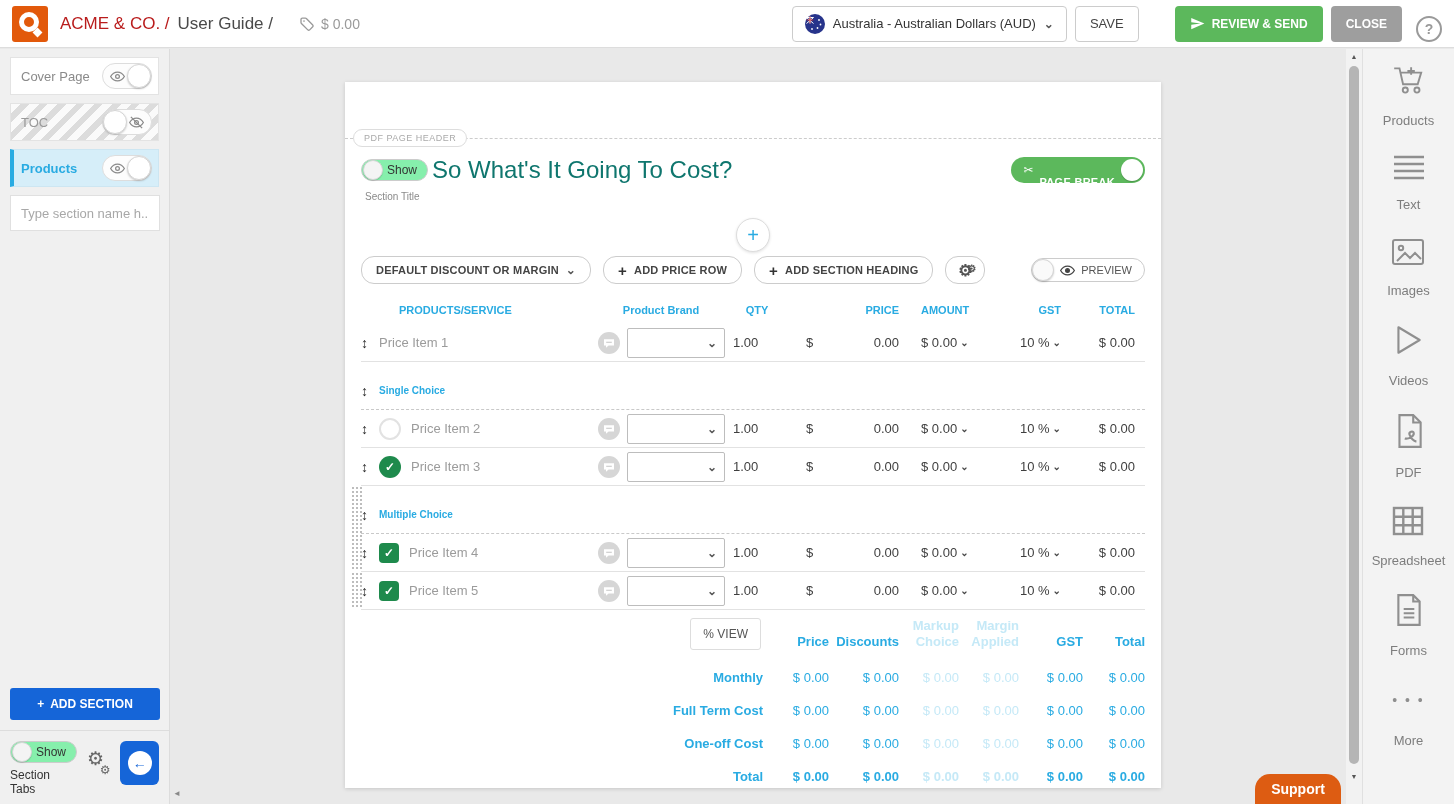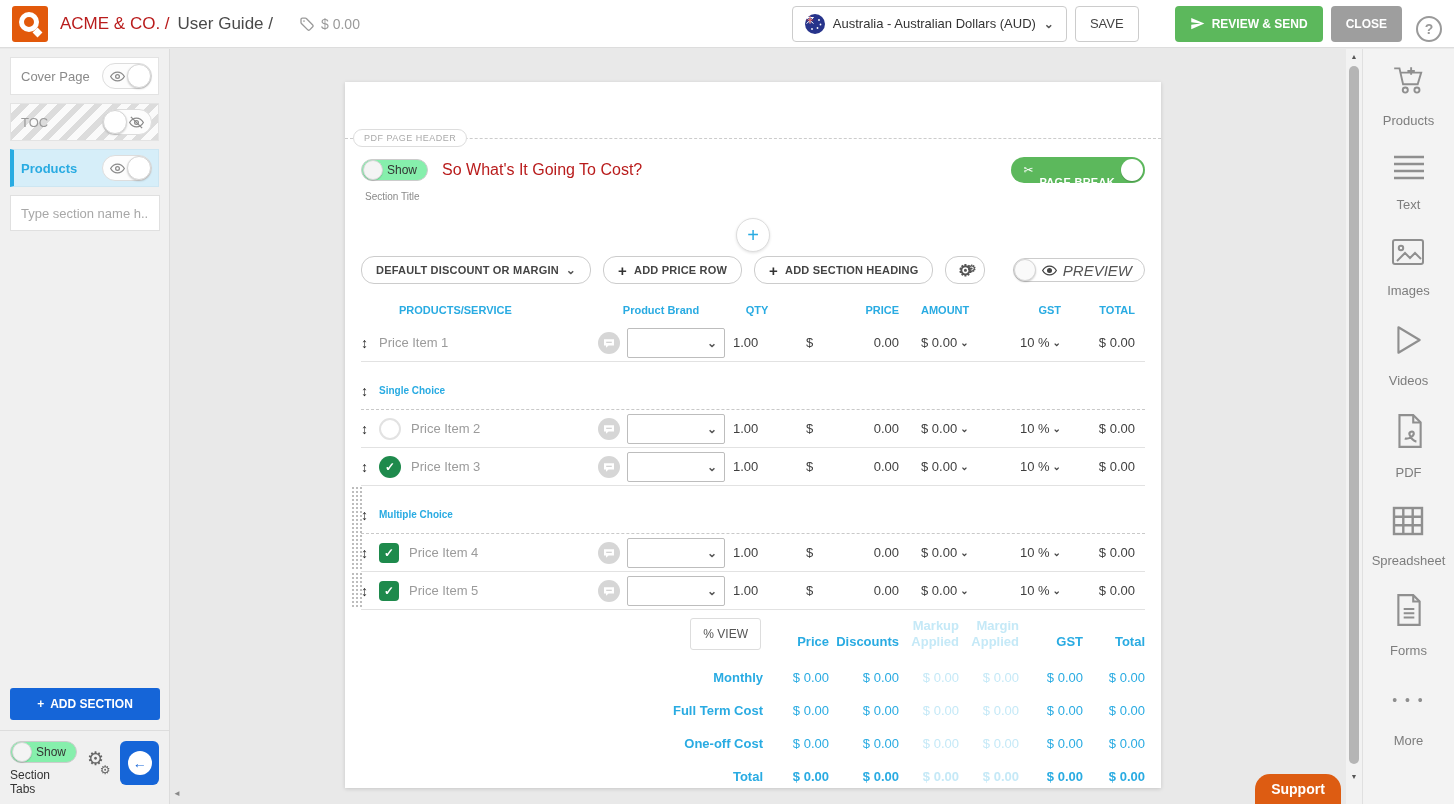--- a/index.html
+++ b/index.html
@@ -71,42 +71,42 @@
   .collapse-arrow { position:absolute; right:-12px; bottom:6px; font-size:8px; color:#888; z-index:5; }
 
   
   .canvas { position:absolute; top:49px; left:171px; width:1175px; bottom:0; background:#e9e9e9; overflow:hidden; }
   .card { position:absolute; left:174px; top:33px; width:816px; height:706px; background:#fff;
           box-shadow:0 1px 4px rgba(0,0,0,.15); overflow:hidden; }
   .pdf-line { margin-top:56px; border-top:1px dashed #ccc; position:relative; }
   .pdf-pill { position:absolute; left:8px; top:-10px; background:#fff; border:1px solid #ddd; border-radius:10px;
               font-size:9px; color:#aaa; padding:3px 10px; letter-spacing:.5px; }
   .title-row { display:flex; align-items:center; padding:0 16px; margin-top:16px; height:30px; }
-  .title-row .title { font-size:16px; color:#b91c1c; margin-left:14px; flex:1; }
+  .title-row .title { font-size:24px; color:#0f766e; margin-left:4px; flex:1; }
   .pagebreak { height:26px; border-radius:13px; background:#5CB85C; display:flex; align-items:center;
                color:#fff; padding:0 2px 0 12px; gap:6px; cursor:pointer; }
   .pagebreak .txt { font-size:11px; font-weight:bold; letter-spacing:.3px;margin-top:23px; }
   .pagebreak .scis { font-size:12px; }
   .pagebreak .knob { width:22px; height:22px; background:#fff; border-radius:50%; box-shadow:0 1px 1px rgba(0,0,0,.2); }
   .caption { font-size:10px; color:#8a8a8a; padding-left:20px; margin-top:6px; }
   .plus-circle { width:34px; height:34px; border:1px solid #ddd; border-radius:50%; background:#fff;
                  box-shadow:0 1px 3px rgba(0,0,0,.12); color:#29ABE2; font-size:20px; display:flex;
                  align-items:center; justify-content:center; margin:16px auto 0 auto; cursor:pointer; }
   .toolbar { display:flex; align-items:center; gap:12px; padding:0 16px; margin-top:4px; }
   .tbtn { height:28px; background:#fff; border:1px solid #ccc; border-radius:13px; font-size:11px; color:#444;
           display:flex; align-items:center; gap:7px; padding:0 14px; cursor:pointer; font-weight:bold; letter-spacing:.2px; }
   .tbtn .plus { font-size:15px; font-weight:bold; color:#333; }
   .tbtn.gearbtn { width:40px; justify-content:center; padding:0; position:relative; }
   .gearbtn .g1 { font-size:16px; color:#555; }
   .gearbtn .g2 { font-size:10px; color:#555; position:absolute; right:8px; top:6px; }
   .preview-pill { margin-left:auto; height:24px; border:1px solid #ccc; border-radius:12px; background:#fff;
                   display:flex; align-items:center; gap:6px; padding-right:12px; cursor:pointer; }
   .preview-pill .knob { width:22px; height:22px; border-radius:50%; background:#fafafa; border:1px solid #d5d5d5;
                         box-shadow:0 1px 2px rgba(0,0,0,.2); }
-  .preview-pill .txt { font-size:15px; color:#555;font-style:italic; }
+  .preview-pill .txt { font-size:11px; color:#555; }
 
   
   .ptable { margin-top:12px; padding:0 16px; }
   .thead { display:flex; align-items:flex-end; height:28px; padding-bottom:8px; color:#29ABE2;
            font-size:11px; font-weight:bold; }
   .c-handle { width:18px; font-size:14px; color:#2b2b2b; cursor:grab; }
   .c-name { flex:1; display:flex; align-items:center; gap:10px; font-size:13px; color:#9b9b9b; }
   .c-comment { width:30px; }
   .c-select { width:98px; height:30px; border:1px solid #bdbdbd; border-radius:2px; background:#fff;
               display:flex; align-items:center; justify-content:flex-end; padding-right:7px; cursor:pointer; }
@@ -492,21 +492,21 @@
             <span class="chev sm">⌄</span>
           </span>
         <span class="c-total">$ 0.00</span>
       </div>
     </div>
 
     <div class="summary">
       <button class="viewbtn">% VIEW</button>
       <div class="hc">Price</div>
       <div class="hc">Discounts</div>
-      <div class="hc faded">Markup Applied</div>
+      <div class="hc faded">Markup Choice</div>
       <div class="hc faded">Margin Applied</div>
       <div class="hc">GST</div>
       <div class="hc">Total</div>
 
       <div class="rl">Monthly</div>
       <div class="vc">$ 0.00</div>
       <div class="vc">$ 0.00</div>
       <div class="vc faded">$ 0.00</div>
       <div class="vc faded">$ 0.00</div>
       <div class="vc">$ 0.00</div>

